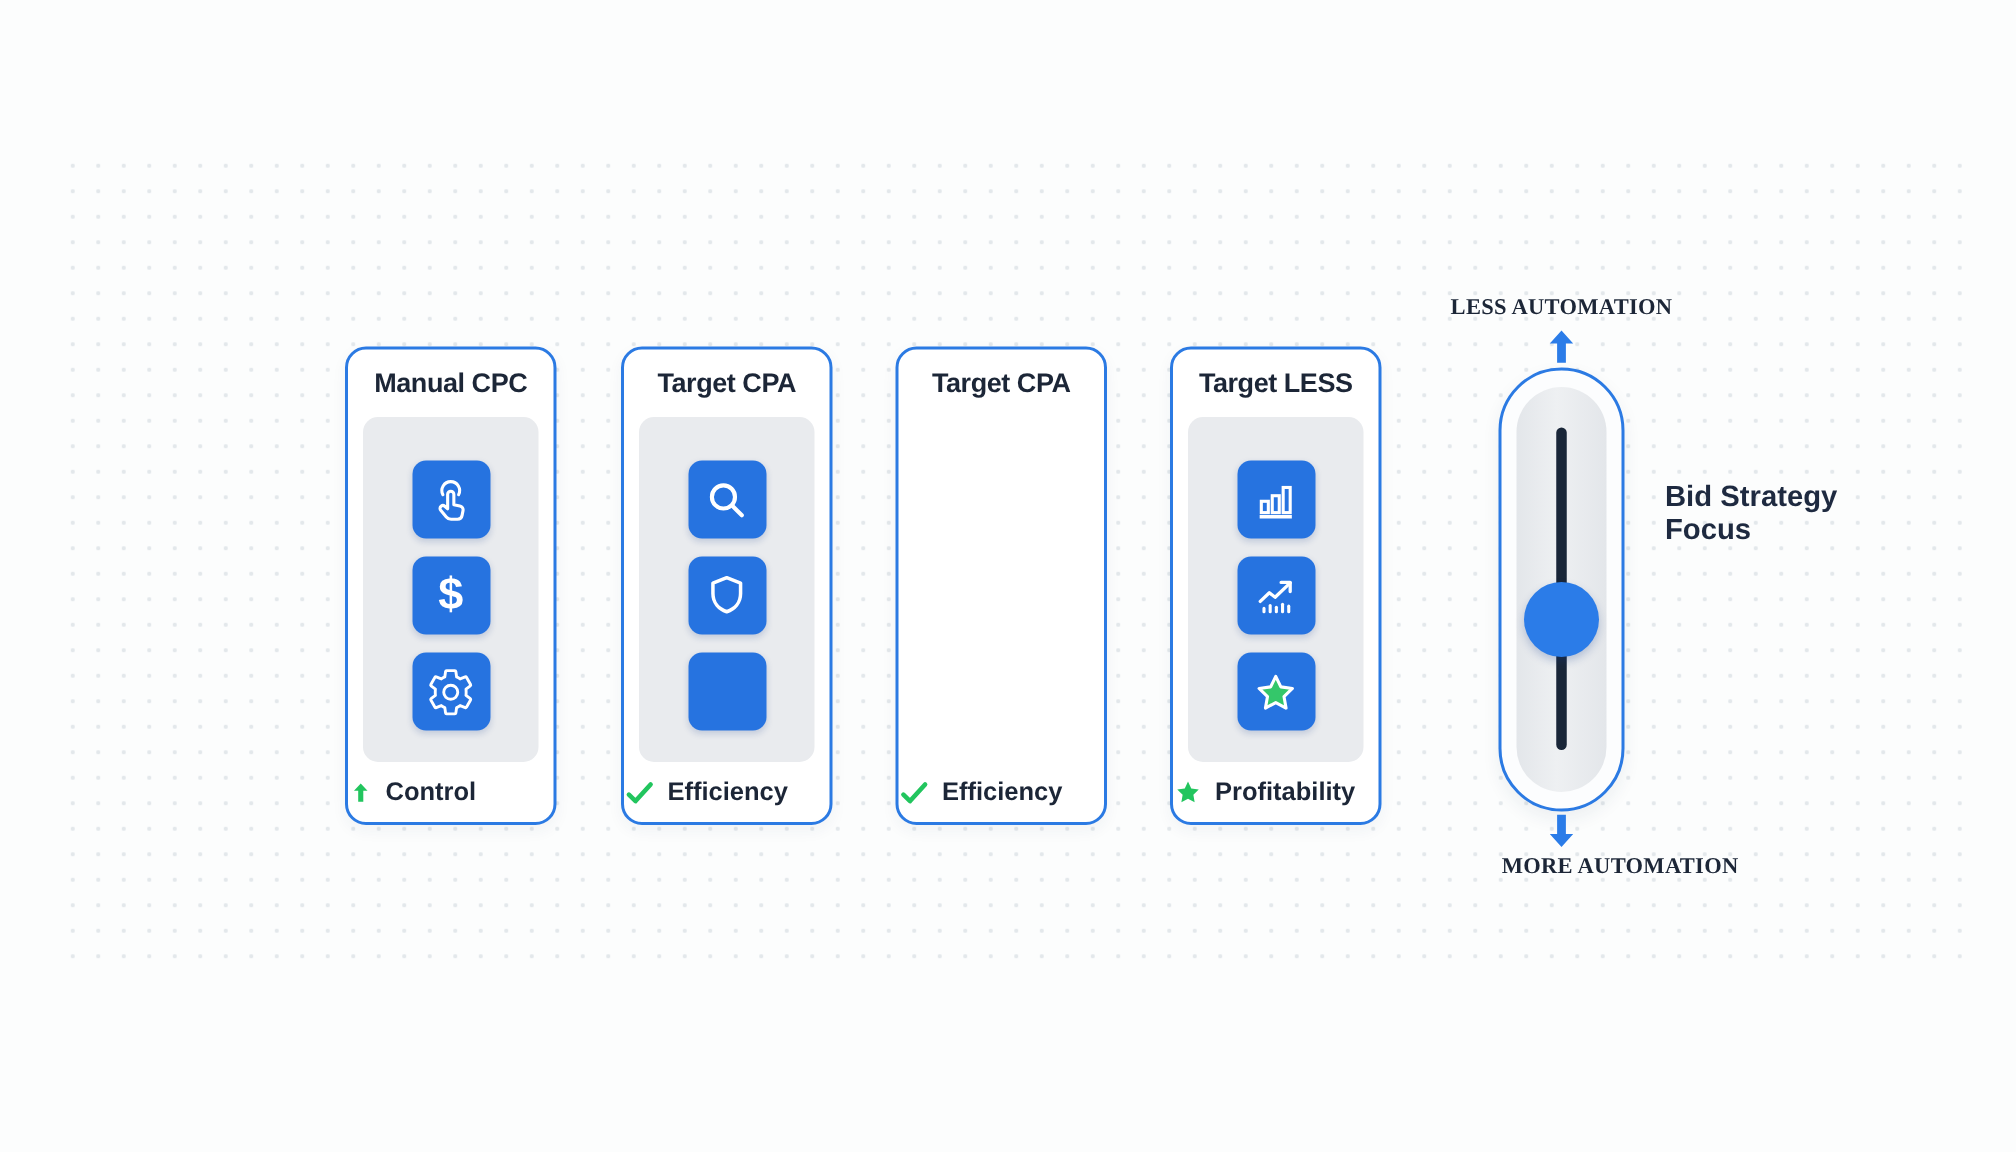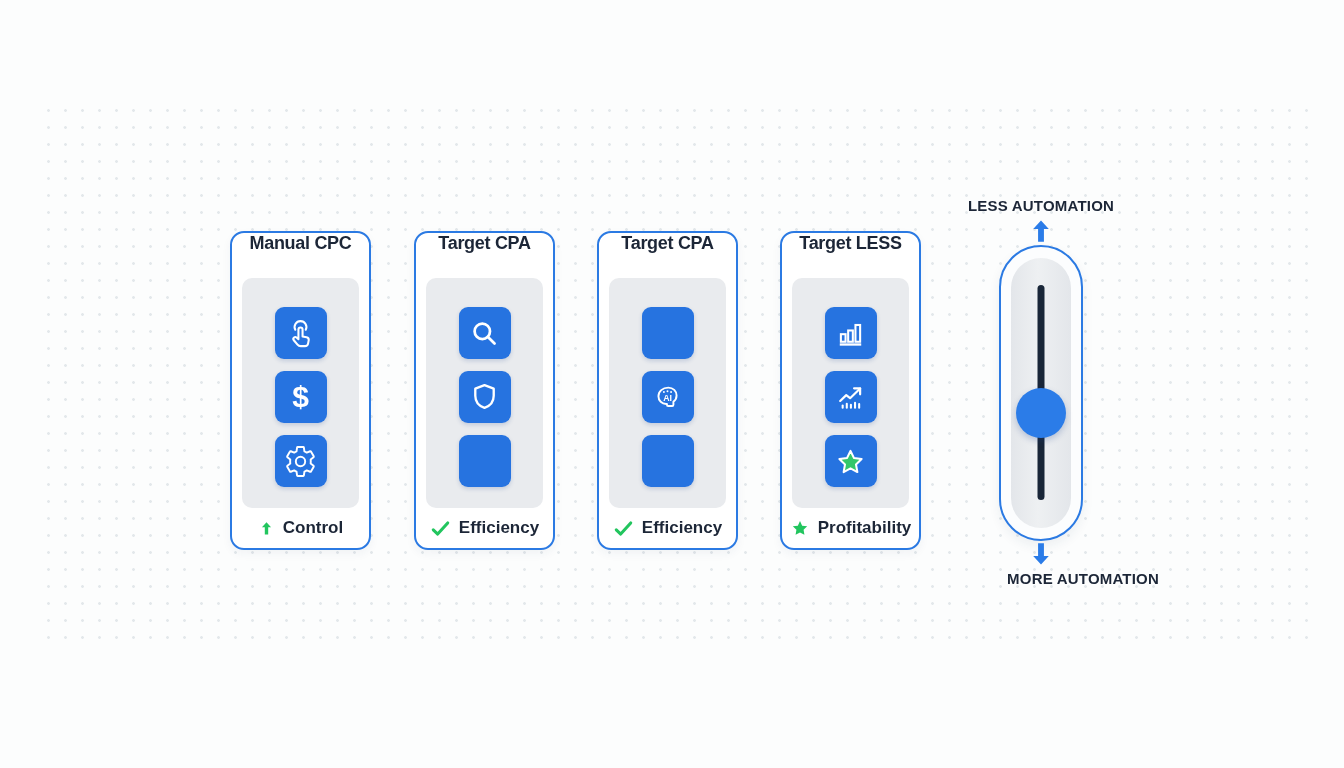--- a/index.html
+++ b/index.html
@@ -16,46 +16,46 @@
     opacity:.85;
   }
   
   .card{
     position:absolute;top:231px;width:141px;height:319px;
     background:#ffffff;border:2px solid #2b7ae3;border-radius:14px;
     box-shadow:0 4px 10px rgba(30,50,90,.05);
     box-sizing:border-box;
   }
   .card-title{
-    margin-top:0;text-align:center;
+    margin-top:12px;text-align:center;
     font-size:18px;font-weight:bold;letter-spacing:-.3px;color:#1c2637;
   }
   .panel{
     position:absolute;left:10px;right:10px;top:45px;bottom:40px;
     background:#e9ebee;border-radius:10px;
     display:flex;flex-direction:column;align-items:center;
     padding-top:29px;gap:12px;box-sizing:border-box;
   }
   .tile{
     width:52px;height:52px;border-radius:9px;background:#2673e0;
     display:flex;align-items:center;justify-content:center;
     box-shadow:0 2px 4px rgba(20,60,140,.18);
   }
   .tile svg{width:33px;height:33px;display:block;}
   .dollar{font-size:30px;font-weight:bold;color:#fff;line-height:1;}
   .footer{
     position:absolute;left:0;right:0;bottom:9px;height:22px;
-    display:flex;align-items:center;justify-content:center;gap:8px;
+    display:flex;align-items:center;justify-content:flex-start;gap:8px;
   }
   .footer svg{display:block;}
   .footer-label{font-size:17px;font-weight:bold;color:#1c2637;}
   
   .slider-top-label,.slider-bottom-label{
     position:absolute;left:923px;width:236px;text-align:center;
-    font-size:15px;font-weight:bold;letter-spacing:.2px;color:#1c2637;
+    font-size:15px;font-weight:bold;letter-spacing:.2px;color:#1c2637;font-family:Liberation Serif, serif;
   }
   .slider-top-label{top:197px;}
   .slider-bottom-label{top:570px;text-align:right;}
   .arrow{position:absolute;left:1028px;width:26px;height:26px;}
   .arrow-up{top:218px;}
   .arrow-down{top:541px;transform:rotate(180deg);}
   .pill{
     position:absolute;left:999px;top:245px;width:84px;height:296px;
     background:#fcfdfe;border:2.5px solid #2b7ae3;border-radius:46px;
     box-shadow:0 5px 12px rgba(30,50,90,.07);box-sizing:border-box;
@@ -131,33 +131,20 @@
     <div class="footer">
       <svg width="21" height="17" viewBox="0 0 24 20" fill="none" stroke="#22c55e" stroke-width="3.6" stroke-linecap="round" stroke-linejoin="round">
         <path d="M3.5 11.5l5.2 5L20.5 3.5"></path>
       </svg>
       <span class="footer-label">Efficiency</span>
     </div>
   </div>
 
   <div class="card" style="left:597px">
     <div class="card-title">Target CPA</div>
-    <div class="panel">
-      <div class="tile"></div>
-      <div class="tile">
-        <svg viewBox="0 0 24 24">
-          <path d="M12.6 4.8c3.5 0 6 2.5 6 5.7 0 1.9-.9 3.5-2.3 4.6v2.2c0 .5-.4.9-.9.9h-2.9c-.5 0-.9-.4-.9-.9v-.6h-.6c-3 0-5.6-2.4-5.6-5.6 0-3.5 3-6.3 7.2-6.3z" fill="none" stroke="#fff" stroke-width="1.4" stroke-linejoin="round"></path>
-          <circle cx="9.4" cy="8" r=".7" fill="#fff"></circle>
-          <circle cx="12" cy="7.4" r=".7" fill="#fff"></circle>
-          <circle cx="14.6" cy="8" r=".7" fill="#fff"></circle>
-          <text x="12.1" y="14.8" text-anchor="middle" font-size="6.4" font-weight="bold" fill="#fff" font-family="Liberation Sans, sans-serif">AI</text>
-        </svg>
-      </div>
-      <div class="tile"></div>
-    </div>
     <div class="footer">
       <svg width="21" height="17" viewBox="0 0 24 20" fill="none" stroke="#22c55e" stroke-width="3.6" stroke-linecap="round" stroke-linejoin="round">
         <path d="M3.5 11.5l5.2 5L20.5 3.5"></path>
       </svg>
       <span class="footer-label">Efficiency</span>
     </div>
   </div>
 
   <div class="card" style="left:780px">
     <div class="card-title">Target LESS</div>
@@ -207,13 +194,14 @@
       <div class="thumb"></div>
     </div>
   </div>
 
   <svg class="arrow arrow-down" viewBox="0 0 24 24">
     <path d="M12 2.2l7.2 7.9h-4.5V22H9.3V10.1H4.8z" fill="#2b7ce8"></path>
   </svg>
 
   <div class="slider-bottom-label">MORE AUTOMATION</div>
 
+  <div class="side-label">Bid Strategy Focus</div>
 </div>
 
 </body></html>

